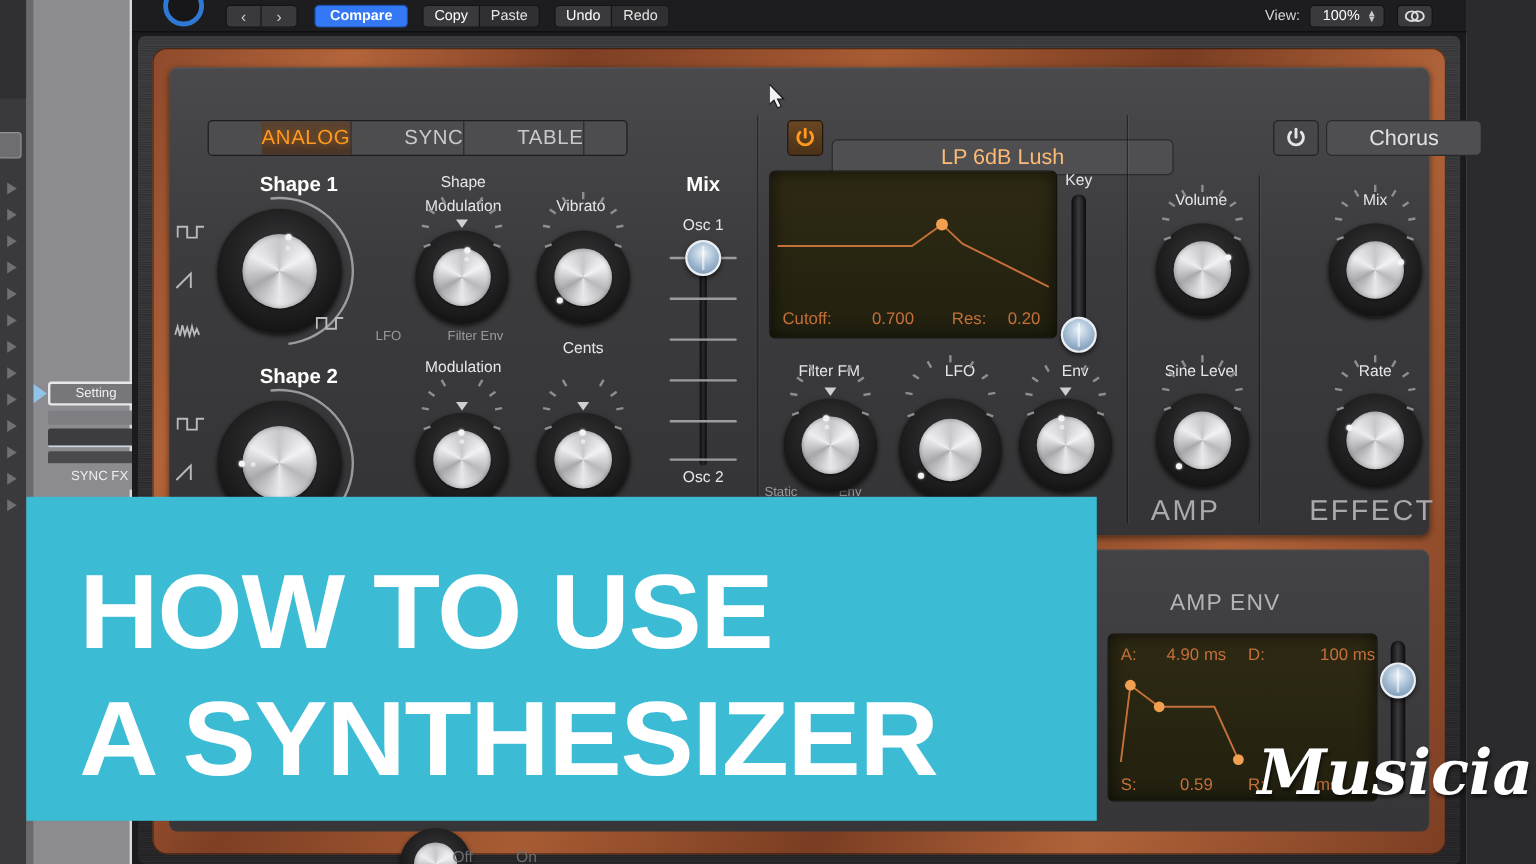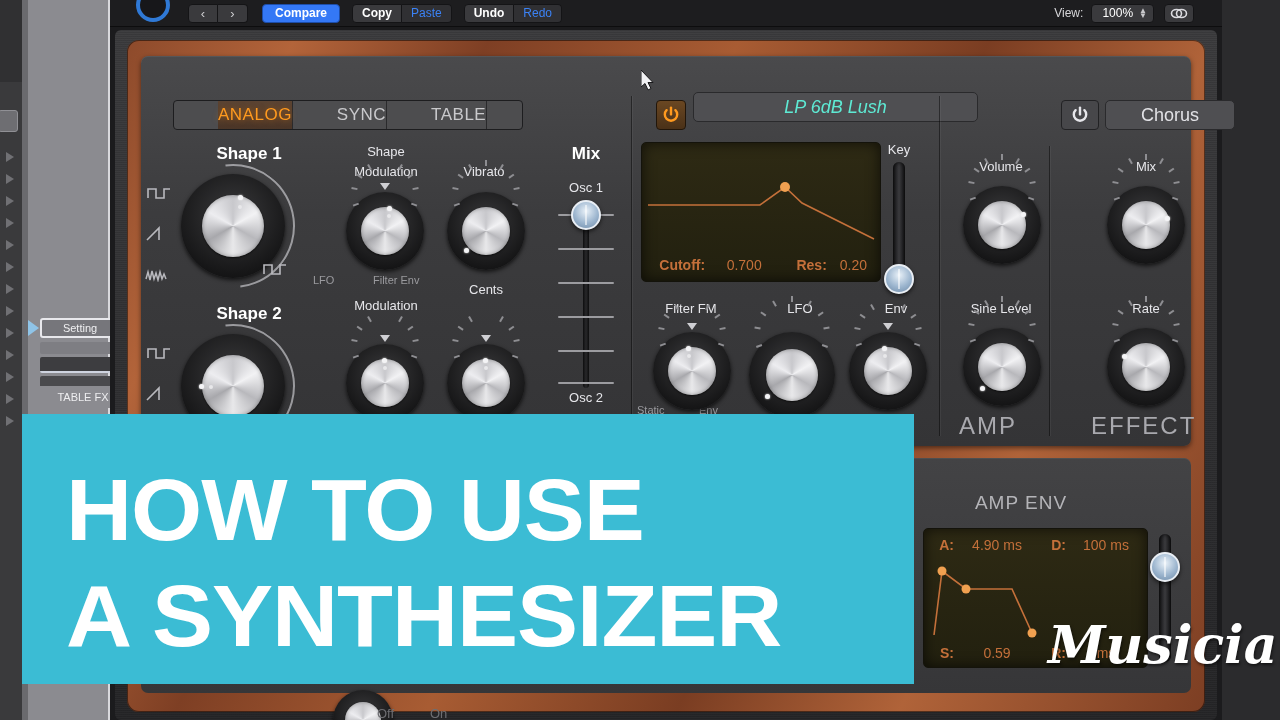--- a/index.html
+++ b/index.html
@@ -50,22 +50,22 @@
     border:1px solid #141416;
   }
   .tb-btn.arrow { color:#cfcfd2; font-size:13px; min-width:30px; }
   .tb-btn.left { border-radius:4px 0 0 4px; }
   .tb-btn.right { border-radius:0 4px 4px 0; border-left:none; }
   .tb-pair { display:flex; margin-left:12px; border-radius:4px; overflow:hidden; }
   .tb-pair .tb-btn { border-radius:0; }
   .tb-pair .tb-btn:first-child { border-radius:4px 0 0 4px; }
   .tb-pair .tb-btn:last-child { border-radius:0 4px 4px 0; border-left:none; }
   .tb-btn.primary { background:#3478f6; color:#fff; font-weight:bold; border-color:#1d4da8; border-radius:4px; margin-left:14px; padding:0 12px;}
-  .tb-btn.strong { color:#fff; font-weight:bold; }
-  .tb-btn.dim { color:#3b82f6; background:#303033; }
+  .tb-btn.strong { color:#fff; font-weight:normal; }
+  .tb-btn.dim { color:#e5e5e5; background:#303033; }
   .tb-right { margin-left:auto; display:flex; align-items:center; padding-right:28px; }
   .view-label { color:#d6d6d9; font-size:12px; margin-right:8px; }
   .view-select { height:19px; background:#3a3a3d; border:1px solid #141416; border-radius:4px; color:#fff;
      font-size:12px; display:flex; align-items:center; padding:0 6px 0 10px; gap:6px; }
   .stepper { display:flex; flex-direction:column; line-height:5px; font-size:8px; color:#c9c9cc; }
   .link-btn { width:30px; height:19px; background:#3a3a3d; border:1px solid #141416; border-radius:4px;
      margin-left:10px; display:flex; align-items:center; justify-content:center; }
 
   
   .synth-outer {
@@ -96,23 +96,23 @@
      display:flex; border:1px solid #1d1d1f; border-radius:4px; overflow:hidden; background:#4d4d4f; }
   .tab { flex:1; display:flex; align-items:center; justify-content:center;
      color:#c9c9cc; font-size:17px; letter-spacing:.5px; border-right:1px solid #2a2a2c;margin-left:44px; }
   .tab:last-child { border-right:none; }
   .tab.active { color:#ff9a1f; background:linear-gradient(180deg,#5b4433,#4a3527); text-shadow:0 0 6px rgba(255,140,0,.5); }
 
   
   .filt-pwr { position:absolute; left:515px; top:44px; width:30px; height:30px; border-radius:4px;
      background:linear-gradient(180deg,#6a4722,#4a3118); border:1px solid #22160a;
      display:flex; align-items:center; justify-content:center; }
-  .preset-field { position:absolute; left:552px; top:36px; width:285px; height:30px; border-radius:5px;
+  .preset-field { position:absolute; left:552px; top:60px; width:285px; height:30px; border-radius:5px;
      background:#4f4f52; border:1px solid #2a2a2c; display:flex; align-items:center; justify-content:center;
-     color:#5eead4; font-size:18px;font-style:italic; }
+     color:#fdba74; font-size:18px; }
   .fx-pwr { position:absolute; left:920px; top:44px; width:38px; height:30px; border-radius:4px;
      background:#47474a; border:1px solid #222224; display:flex; align-items:center; justify-content:center; }
   .fx-field { position:absolute; left:964px; top:44px; width:130px; height:30px; border-radius:5px;
      background:#4f4f52; border:1px solid #2a2a2c; display:flex; align-items:center; justify-content:center;
      color:#e2e2e6; font-size:18px; }
 
   
   .vdiv { position:absolute; width:1px; background:rgba(0,0,0,.45); box-shadow:1px 0 0 rgba(255,255,255,.05); }
 
   
@@ -151,21 +151,21 @@
   .slider-knob::after { content:""; position:absolute; left:50%; top:10%; width:2px; height:80%;
      background:rgba(255,255,255,.55); transform:translateX(-50%); }
 
   
   .lcd {
     position:absolute; border-radius:5px;
     background: linear-gradient(180deg,#2e2a14,#22200f);
     border:1px solid #14130b; box-shadow: inset 0 0 14px rgba(0,0,0,.65);
   }
   .lcd-row { position:absolute; left:0; width:100%; display:flex; align-items:center; color:#c4703a; font-size:14px; }
-  .lcd-row .k { width:70px; text-align:right; padding-left:10px;font-weight:bold; }
+  .lcd-row .k { width:70px; text-align:left; padding-left:10px; }
   .lcd-row .v { width:88px; text-align:center; }
 
   
   .key-track { position:absolute; width:12px; border-radius:6px; background:linear-gradient(90deg,#141416,#3a3a3d,#141416);
      box-shadow: inset 0 0 4px rgba(0,0,0,.8); }
 
   
   .banner { position:absolute; left:22px; top:414px; width:892px; height:270px; background:#3bbcd4; }
   .banner-l1, .banner-l2 { color:#fff; font-weight:bold; font-family:"Liberation Sans", sans-serif;
      letter-spacing:-1px; line-height:1; position:absolute; left:44px; white-space:nowrap; }
@@ -216,21 +216,21 @@
   <div class="rail-2"></div>
   <div class="track-panel">
     <div class="setting-caret"></div>
     <div class="setting-row">
       <span>Setting</span>
     </div>
     <div class="strip-a"></div>
     <div class="strip-b"></div>
     <div class="strip-c"></div>
     <div class="midifx-row">
-      <span>TABLE FX</span>
+      <span>SYNC FX</span>
     </div>
   </div>
   <div class="dark-right"></div>
 
   <div class="plugin-win">
 
     <div class="plugin-toolbar">
       <div class="pwr-ring"></div>
 
       <div class="tb-group">
@@ -573,21 +573,21 @@
       </div>
 
       <div class="panel-lower">
         <span class="ampenv-title" style="left:790px; top:34px; width:180px; text-align:center;">AMP ENV</span>
 
         <div class="lcd" style="left:782px; top:70px; width:225px; height:140px;">
           <div class="lcd-row" style="top:8px;">
             <span class="k" style="width:30px;">A:</span>
             <span class="v" style="width:86px;">4.90 ms</span>
             <span class="k" style="width:26px;padding-left:0;">D:</span>
-            <span class="v" style="width:80px;">100 ms</span>
+            <span class="v" style="width:80px;text-align:right;">100 ms</span>
           </div>
           <svg width="225" height="90" viewBox="0 0 225 90" style="position:absolute;left:0;top:28px;">
             <polyline points="10,78 18,14 42,32 88,32 108,76" fill="none" stroke="#c4703a" stroke-width="1.6"></polyline>
             <circle cx="18" cy="14" r="4.5" fill="#f0a050"></circle>
             <circle cx="42" cy="32" r="4.5" fill="#f0a050"></circle>
             <circle cx="108" cy="76" r="4.5" fill="#f0a050"></circle>
           </svg>
           <div class="lcd-row" style="top:116px;">
             <span class="k" style="width:30px;">S:</span>
             <span class="v" style="width:86px;">0.59</span>

